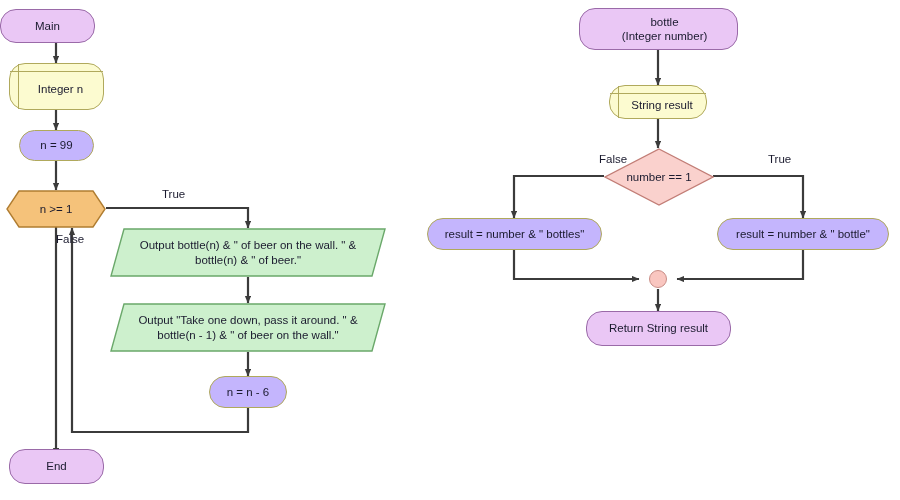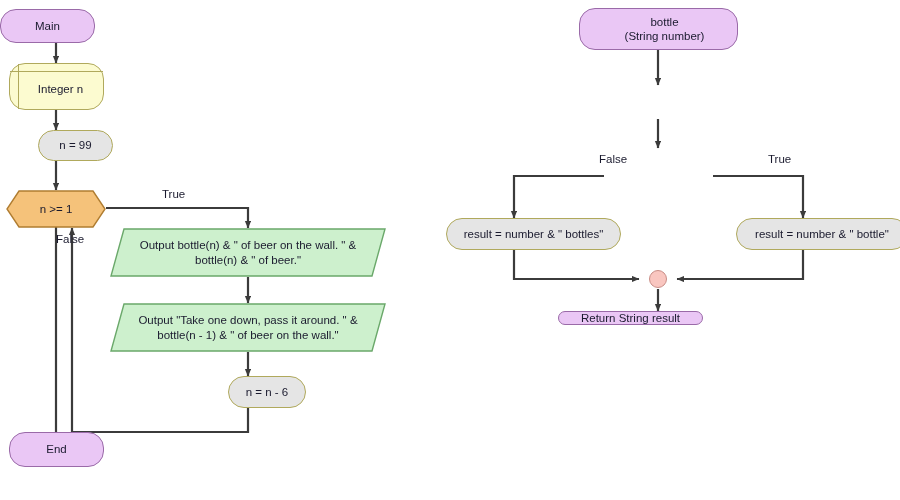--- a/index.html
+++ b/index.html
@@ -38,23 +38,22 @@
     line-height: 1.25;
     z-index: 3;
     border-radius: 16px;
   }
   .terminal {
     background: #eac7f5;
     border: 1px solid #9a6aa8;
     border-radius: 16px;
   }
   .process {
-    background: #e5e5e5;
+    background: #c4b5fd;
     border: 1px solid #b0a95c;
-    margin-left: 19px;
   }
   .declare {
     background: #fcfbd0;
     border: 1px solid #b0a95c;
   }
   .declare .dtop {
     position: absolute;
     left: 0;
     top: 0;
     right: 0;
@@ -198,44 +197,55 @@
     <span class="shapetext">
       <span>Output "Take one down, pass it around. " &amp;</span><br>
       <span>bottle(n - 1) &amp; " of beer on the wall."</span>
     </span>
   </div>
 
   <div class="node process" style="left:209px; top:376px; width:78px; height:32px;">
     <span>n = n - 6</span>
   </div>
 
-  <div class="node terminal" style="left:9px; top:432px; width:95px; height:35px;">
+  <div class="node terminal" style="left:9px; top:449px; width:95px; height:35px;">
     <span>End</span>
   </div>
 
   <div class="node terminal" style="left:579px; top:8px; width:159px; height:42px;padding-left:12px;">
     <span>
       <span>bottle</span><br>
-      <span>(String number)</span>
+      <span>(Integer number)</span>
     </span>
   </div>
 
-
+  <div class="node declare" style="left:609px; top:85px; width:98px; height:34px;">
+    <span class="dtop"></span>
+    <span class="dleft"></span>
+    <span class="dlabel">String result</span>
+  </div>
+
+  <div class="node diamondnode" style="left:604px; top:148px; width:110px; height:58px;">
+    <svg class="shapesvg" viewBox="0 0 110 58" preserveAspectRatio="none">
+      <polygon points="55,1 109,29 55,57 1,29" fill="#fad1cd" stroke="#c27d76" stroke-width="1.4"></polygon>
+    </svg>
+    <span class="shapetext">number == 1</span>
+  </div>
 
   <div class="edge-label" style="left:557px; top:153px;">False</div>
 
   <div class="edge-label" style="left:726px; top:153px;">True</div>
 
   <div class="node process" style="left:427px; top:218px; width:175px; height:32px;">
     <span>result = number &amp; " bottles"</span>
   </div>
 
   <div class="node process" style="left:717px; top:218px; width:172px; height:32px;">
     <span>result = number &amp; " bottle"</span>
   </div>
 
   <div class="connector-dot" style="left:649px; top:270px;"></div>
 
-  <div class="node terminal" style="left:558px; top:311px; width:145px; height:14px;">
+  <div class="node terminal" style="left:586px; top:311px; width:145px; height:35px;">
     <span>Return String result</span>
   </div>
 
 </div>
 
 </body></html>

